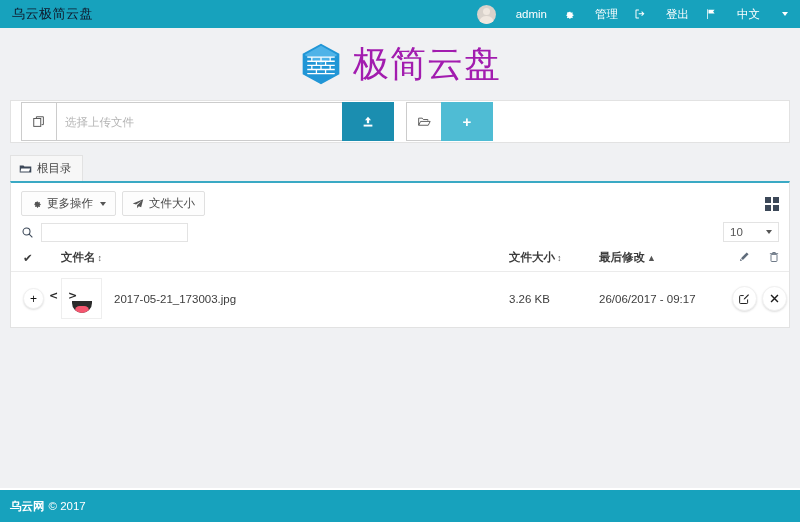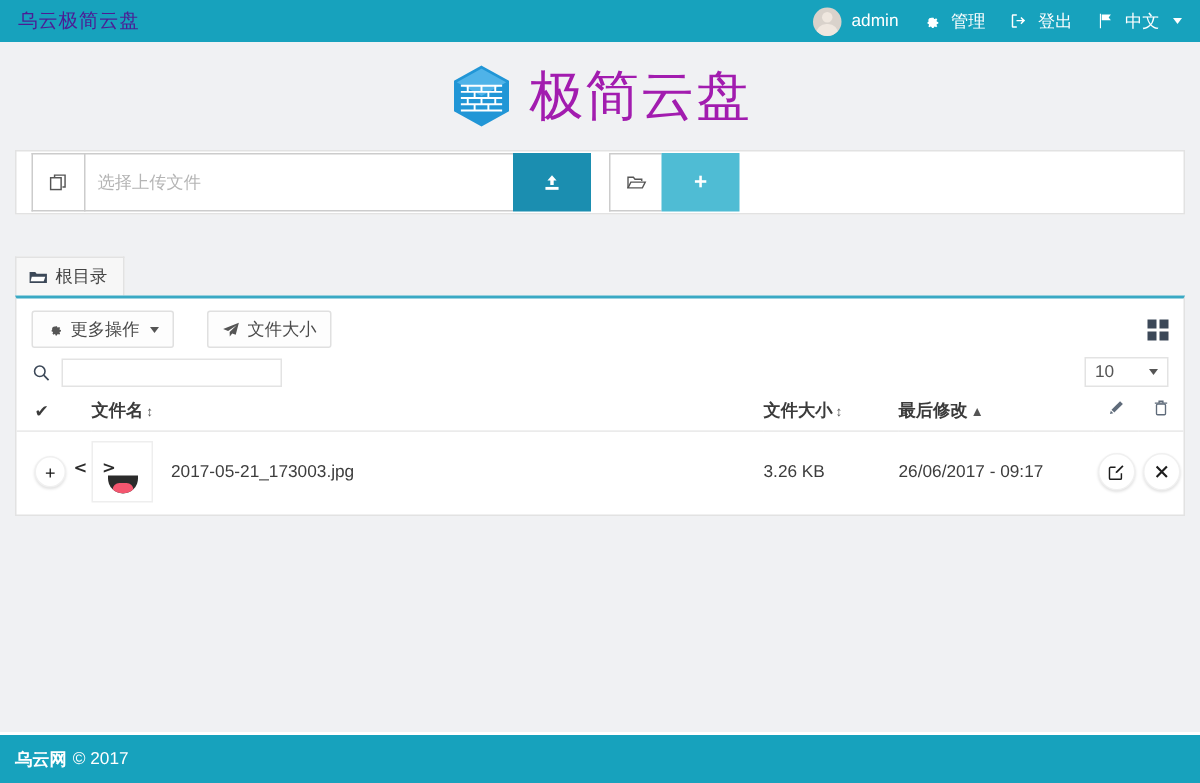--- a/index.html
+++ b/index.html
@@ -21,33 +21,33 @@
   .navbar {
     height: 28px;
     background: #17a2bd;
     display: flex;
     align-items: center;
     justify-content: space-between;
     padding: 0 12px;
     box-sizing: border-box;
   }
   .navbar-brand {
-    color: #4c1d95;
+    color: #0f172a;
     font-size: 13px;
     letter-spacing: .5px;
   }
   .navbar-right {
     display: flex;
     align-items: center;
     gap: 16px;
   }
   .nav-item {
     display: flex;
     align-items: center;
-    gap: 7px;
+    gap: 20px;
     color: #ffffff;
     font-size: 11.5px;
     white-space: nowrap;
   }
   .avatar {
     width: 19px;
     height: 19px;
     border-radius: 50%;
     background: #d9d2cb;
     position: relative;
@@ -145,21 +145,21 @@
     justify-content: center;
     color: #fff;
     cursor: pointer;
   }
   .ig-btn.primary { background: #1b8eb0; }
   .ig-btn.info { background: #4fbcd4; }
   .plus-sign { font-size: 15px; line-height: 1; font-weight: bold; }
 
   
   .tabs {
-    margin: 28px 10px 0 10px;
+    margin: 12px 10px 0 10px;
     display: flex;
   }
   .tab {
     background: #f7f7f7;
     border: 1px solid #e2e2e2;
     border-bottom: none;
     padding: 5px 10px 5px 8px;
     font-size: 11.5px;
     color: #444;
     display: flex;
@@ -178,21 +178,21 @@
     height: 147px;
     box-sizing: border-box;
     position: relative;
   }
   .toolbar {
     display: flex;
     align-items: center;
     padding: 8px 10px 0 10px;
     justify-content: space-between;
   }
-  .btn-group { display: flex; gap: 22px; }
+  .btn-group { display: flex; gap: 6px; }
   .btn {
     border: 1px solid #e0e0e0;
     background: #fdfdfd;
     border-radius: 2px;
     font-size: 11.5px;
     color: #4a4a4a;
     padding: 4px 9px;
     display: flex;
     align-items: center;
     gap: 5px;

